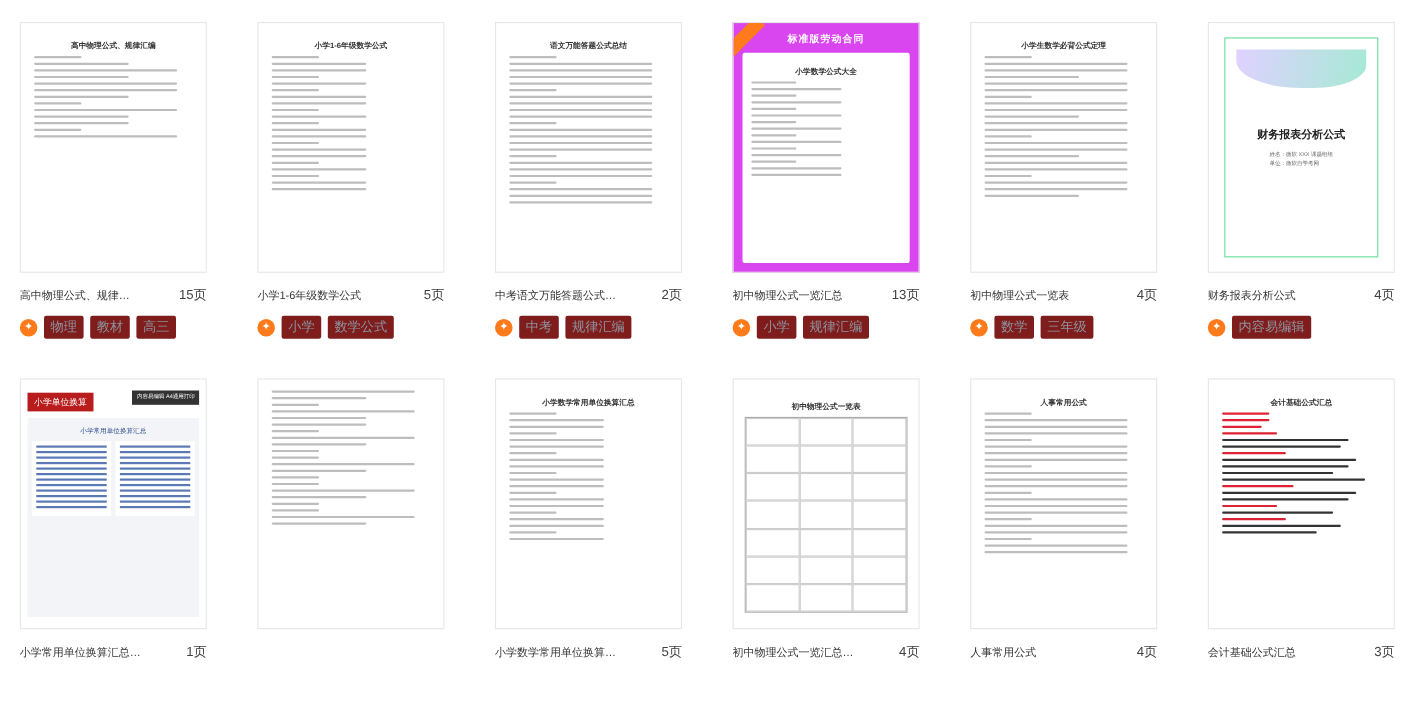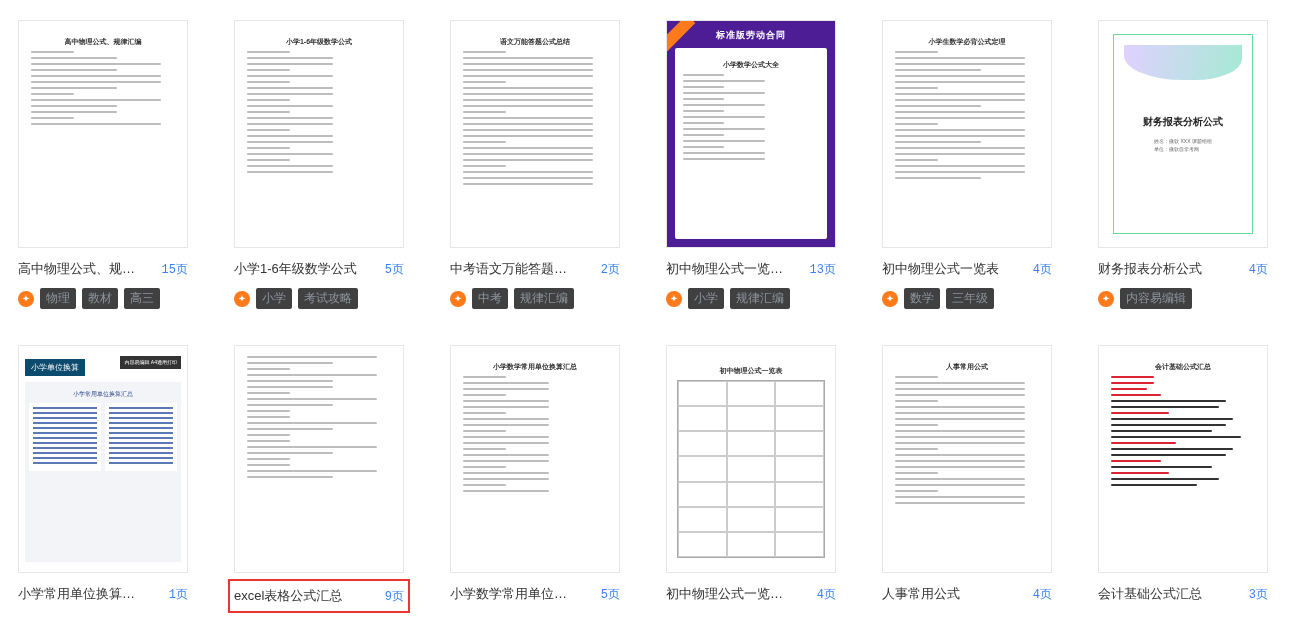--- a/index.html
+++ b/index.html
@@ -40,21 +40,21 @@
   .thumb-lines .ln {
     height: 2px;
     background: #bdbdbd;
     margin-bottom: 4px;
     border-radius: 1px;
   }
   .thumb-lines .ln.s { width: 30%; }
   .thumb-lines .ln.m { width: 60%; }
   .thumb-lines .ln.l { width: 90%; }
   
-  .thumb.variant-d { background:#4c1d95; padding:8px; }
+  .thumb.variant-d { background:#d946ef; padding:8px; }
   .thumb.variant-d .inner {
     background:#fff; flex:1; border-radius:2px; padding:6px 8px;
     display:flex; flex-direction:column;
   }
   .thumb.variant-d .banner {
     font-size:9px; color:#fff; text-align:center; padding-bottom:6px; font-weight:600; letter-spacing:1px;
   }
   .thumb.variant-d .corner {
     position:absolute; top:0; left:0; width:30px; height:30px;
   }
@@ -72,21 +72,21 @@
     position:absolute; top:10px; left:10px; right:10px; height:35px;
     background:linear-gradient(100deg,#d8c6ff 0%,#8fe4c9 100%);
     border-radius:0 0 40% 50% / 0 0 60% 70%;
     opacity:.8;
   }
   .thumb.variant-f .big { font-size:10px; font-weight:700; color:#222; }
   .thumb.variant-f .sub { font-size:5px; color:#666; margin-top:8px; line-height:1.6;}
   
   .thumb.variant-g{ padding:10px 6px;}
   .thumb.variant-g .badge{
-    background:#0c4a6e;color:#fff;font-size:8px;padding:3px 6px;display:inline-block;
+    background:#b91c1c;color:#fff;font-size:8px;padding:3px 6px;display:inline-block;
   }
   .thumb.variant-g .badge2{
     background:#333;color:#fff;font-size:5px;padding:3px 4px;display:inline-block;float:right;line-height:1.3;
   }
   .thumb.variant-g .subg{
     background:#f2f4f7; margin-top:6px; padding:4px; flex:1;
   }
   .thumb.variant-g .subg .tt{ font-size:6px; text-align:center; color:#2b4a8b; margin:4px 0;}
   .thumb.variant-g .cols{ display:flex; gap:4px;}
   .thumb.variant-g .col{ flex:1; background:#fff; padding:4px;}
@@ -101,35 +101,35 @@
   
   .thumb.variant-l .ln{ height:2px; margin-bottom:4px;}
   .thumb.variant-l .ln.red{ background:#d23;}
   .thumb.variant-l .ln.blk{ background:#333;}
 
   .meta {
     display:flex; justify-content:space-between; align-items:center;
     margin-top:12px;
   }
   .title {
-    font-size:13px; color:#333; white-space:nowrap; overflow:hidden; text-overflow:ellipsis;
+    font-size:10px; color:#333; white-space:nowrap; overflow:hidden; text-overflow:ellipsis;
     max-width:128px;
     text-align:right;
   }
-  .pages { font-size:12px; color:#3b82f6; flex-shrink:0;font-family:Liberation Mono, monospace; }
+  .pages { font-size:12px; color:#404040; flex-shrink:0; }
   .tags {
     display:flex; align-items:center; gap:6px; margin-top:10px;
   }
   .qicon{
     width:16px;height:16px;border-radius:50%;
     background:#ff7a1a;color:#fff;font-size:10px;line-height:16px;text-align:center;
     flex-shrink:0;
   }
   .tag{
-    font-size:12px;color:#8d939d;background:#404040;padding:2px 6px;border-radius:2px;
+    font-size:12px;color:#8d939d;background:#7f1d1d;padding:2px 6px;border-radius:2px;
   }
   .card.hl .meta{ outline:2px solid #e33; outline-offset:4px; padding:2px 0;}
   .card.hl .title{ color:#333;}
 </style>
 </head>
 <body>
 
 <div class="grid" id="grid">
     <div class="card">
     <div class="thumb">
@@ -188,21 +188,21 @@
           <div class="ln m"></div>
         </div>
       </div>
     <div class="meta">
       <span class="title">小学1-6年级数学公式</span>
       <span class="pages">5页</span>
     </div>
     <div class="tags">
       <span class="qicon">✦</span>
       <span class="tag">小学</span>
-        <span class="tag">考试攻略</span>
+        <span class="tag">数学公式</span>
     </div>
   </div>
     <div class="card">
     <div class="thumb">
         <div class="thumb-title">语文万能答题公式总结</div>
         <div class="thumb-lines">
           <div class="ln s"></div>
           <div class="ln l"></div>
           <div class="ln l"></div>
           <div class="ln l"></div>
@@ -390,24 +390,20 @@
           <div class="ln s"></div>
           <div class="ln s"></div>
           <div class="ln l"></div>
           <div class="ln m"></div>
           <div class="ln s"></div>
           <div class="ln s"></div>
           <div class="ln l"></div>
           <div class="ln m"></div>
         </div>
       </div>
-    <div class="meta">
-      <span class="title">excel表格公式汇总</span>
-      <span class="pages">9页</span>
-    </div>
 
   </div>
     <div class="card">
     <div class="thumb">
         <div class="thumb-title">小学数学常用单位换算汇总</div>
         <div class="thumb-lines">
           <div class="ln s"></div>
           <div class="ln m"></div>
           <div class="ln m"></div>
           <div class="ln s"></div>

